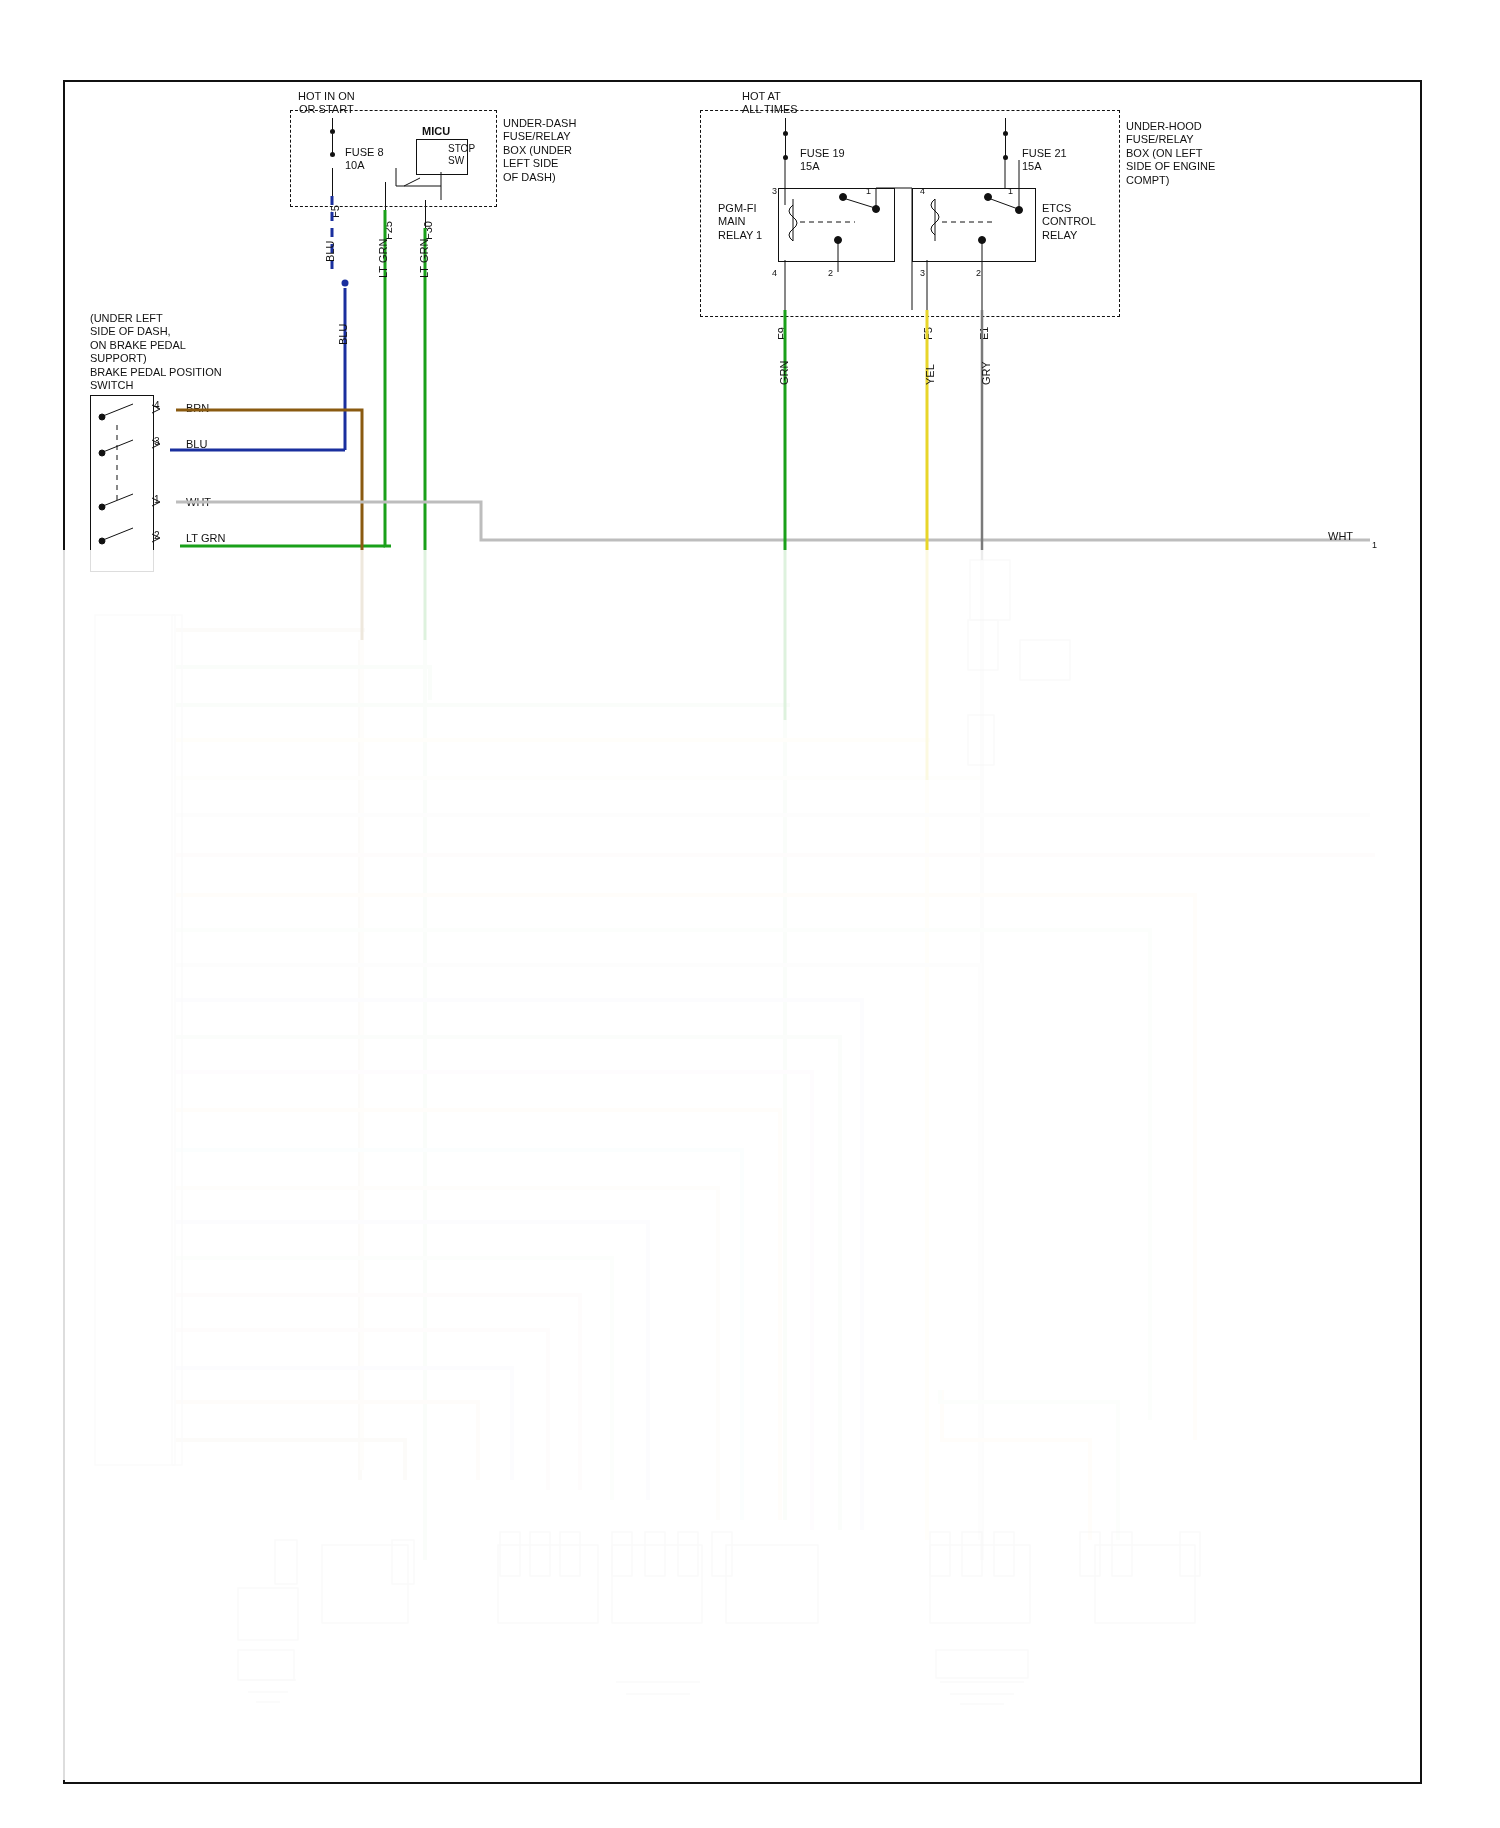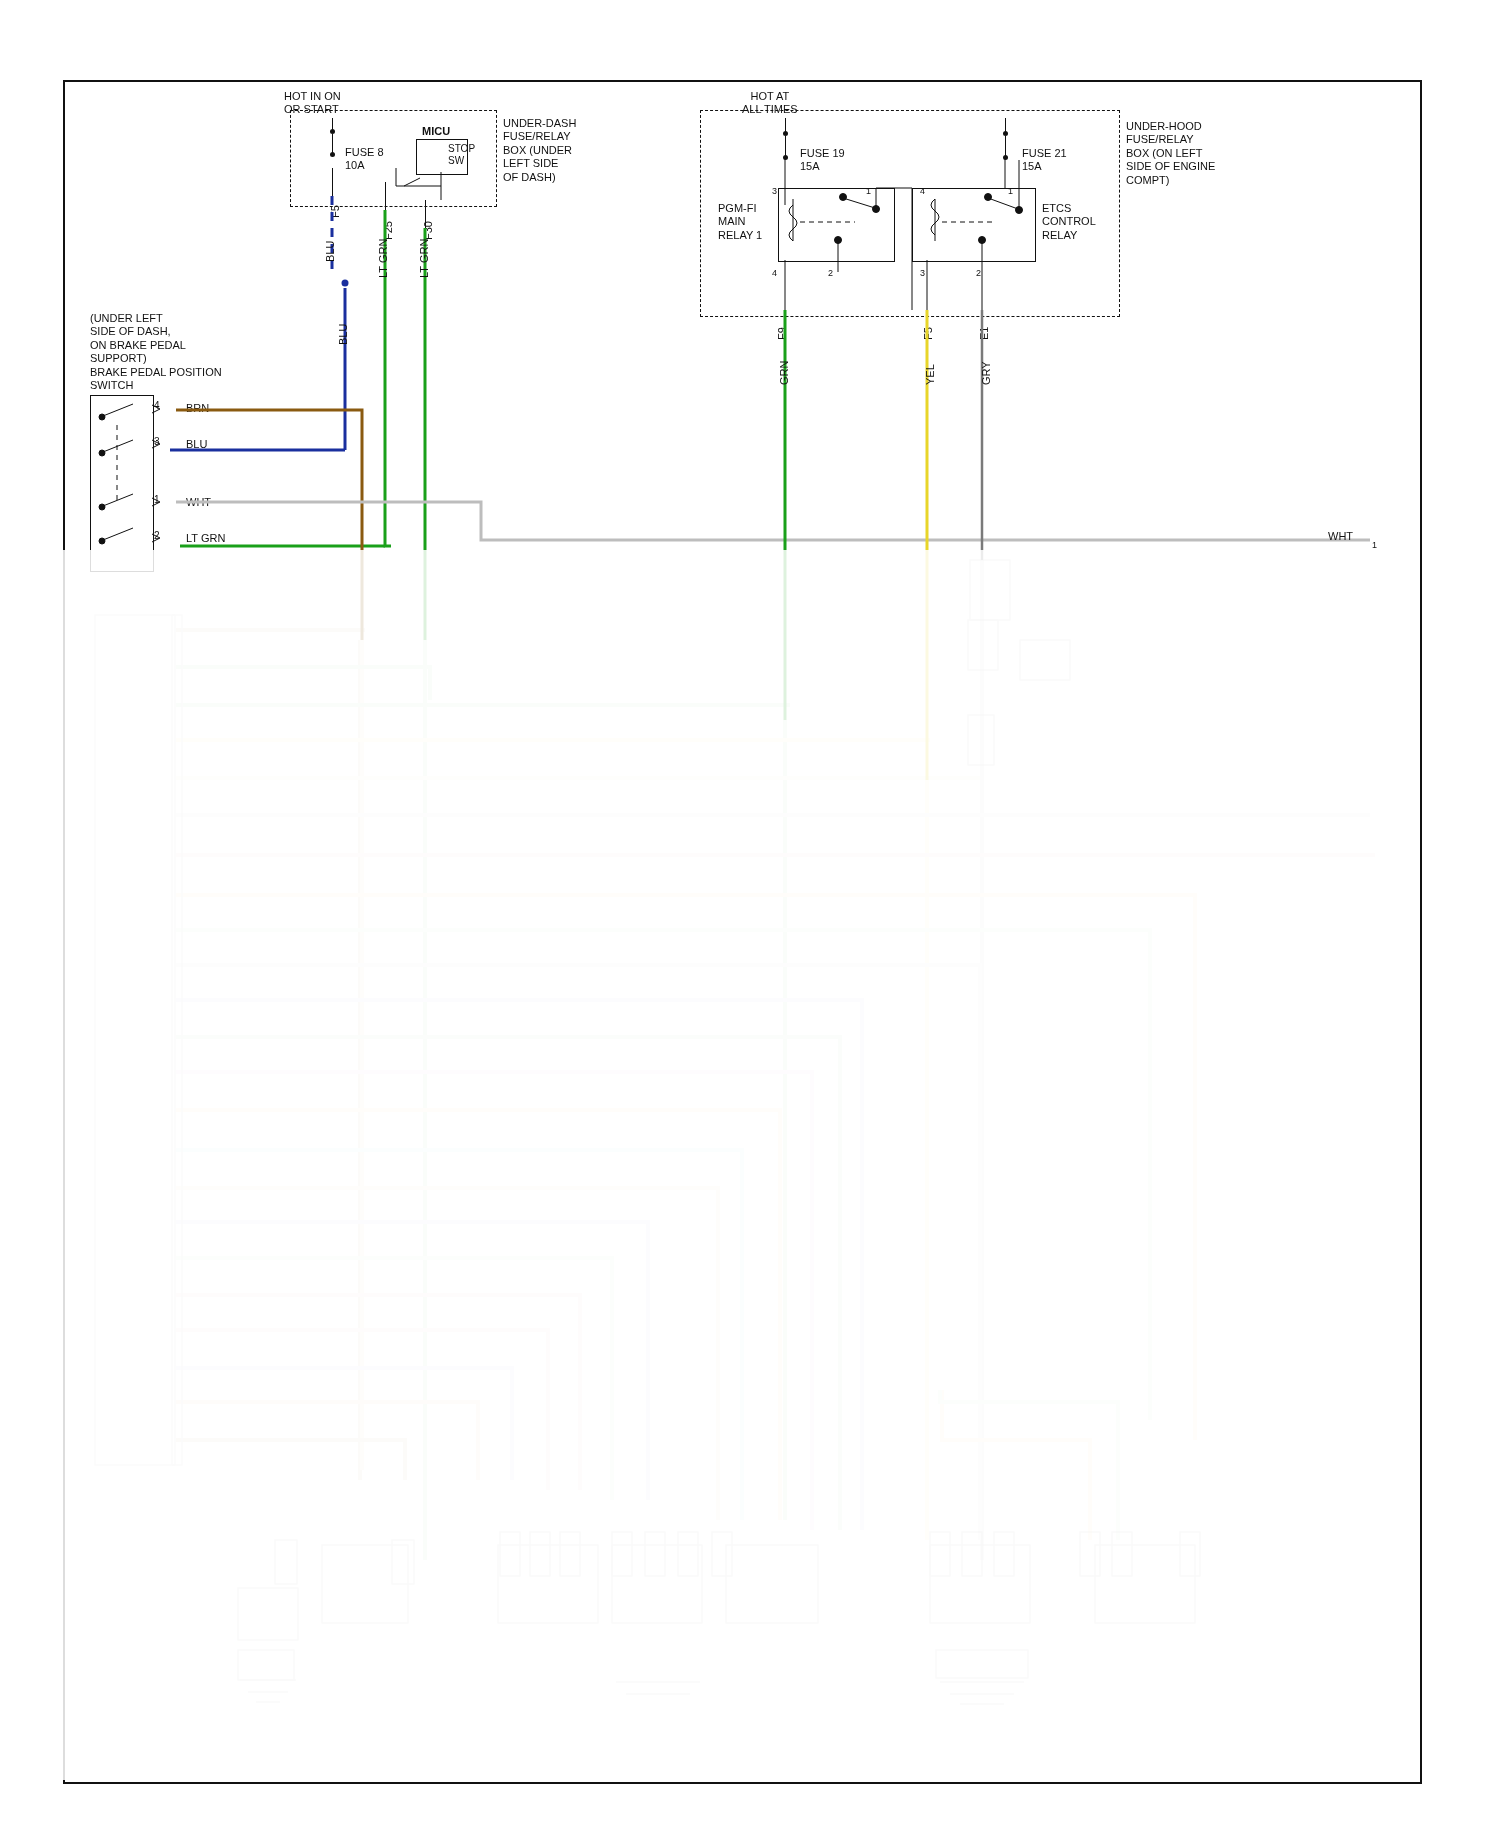--- a/index.html
+++ b/index.html
@@ -18,21 +18,21 @@
   .ghost{opacity:0.17;}
   .ghost-s{opacity:0.25;}
   svg{position:absolute;left:0;top:0;overflow:visible;}
 </style>
 </head>
 <body>
 
 <div class="sheet">
   <div class="frame"></div>
 
-  <div class="txt" style="left:284px;top:90px;text-align:left;">HOT IN ON
+  <div class="txt" style="left:298px;top:90px;text-align:center;">HOT IN ON
 OR START</div>
   <div class="dash" style="left:290px;top:110px;width:205px;height:95px;"></div>
   <div class="txt" style="left:503px;top:117px;">UNDER-DASH
 FUSE/RELAY
 BOX (UNDER
 LEFT SIDE
 OF DASH)</div>
 
   <div class="dot" style="left:330px;top:129px;"></div>
   <div class="wire" style="left:332px;top:118px;width:1px;height:14px;"></div>
@@ -116,21 +116,21 @@
   <svg width="1500" height="1828">
     <path d="M176 410 L362 410 L362 640" stroke="#8a5a10" stroke-width="3" fill="none"></path>
   </svg>
 
   <svg width="1500" height="1828">
     <path d="M176 502 L481 502 L481 540 L1370 540" stroke="#bdbdbd" stroke-width="3" fill="none"></path>
   </svg>
   <div class="txt" style="left:1328px;top:530px;">WHT</div>
   <div class="txt xs" style="left:1372px;top:540px;">1</div>
 
-  <div class="txt" style="left:742px;top:90px;text-align:center;">HOT AT
+  <div class="txt" style="left:742px;top:90px;">HOT AT
 ALL TIMES</div>
   <div class="dash" style="left:700px;top:110px;width:418px;height:205px;"></div>
   <div class="txt" style="left:1126px;top:120px;">UNDER-HOOD
 FUSE/RELAY
 BOX (ON LEFT
 SIDE OF ENGINE
 COMPT)</div>
 
   <div class="dot" style="left:783px;top:131px;"></div>
   <div class="wire" style="left:785px;top:118px;width:1px;height:16px;"></div>

